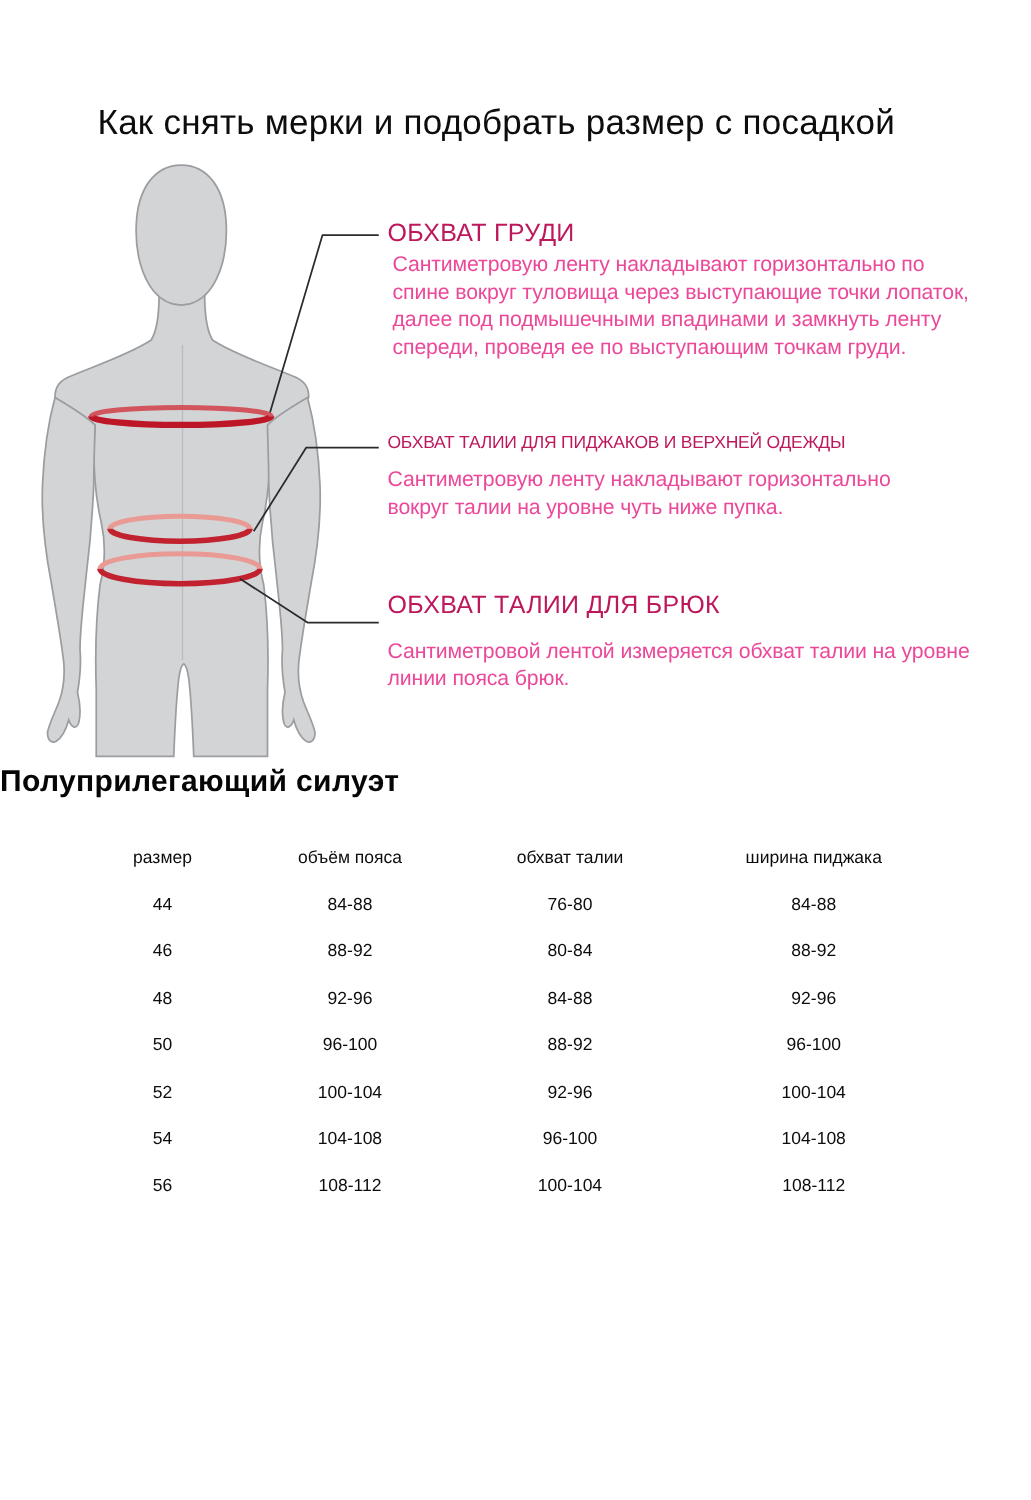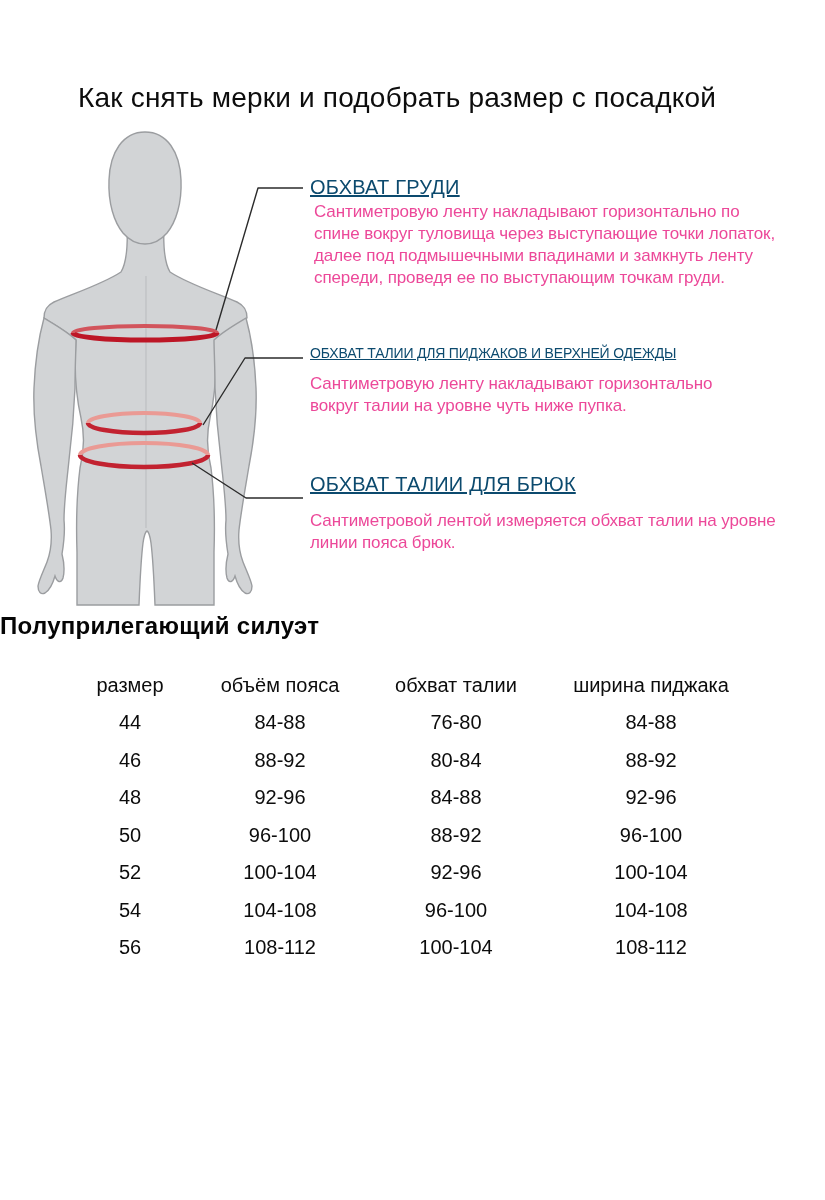--- a/index.html
+++ b/index.html
@@ -6,38 +6,38 @@
   .canvas{
     position:relative;width:825px;height:992px;background:#ffffff;
     font-family:"Liberation Sans",sans-serif;color:#111;overflow:hidden;
   }
   .page-title{
     position:absolute;left:78px;top:82px;font-size:28px;color:#0d0d0d;
     letter-spacing:0.2px;white-space:nowrap;
   }
   .fig-svg{position:absolute;left:0;top:118px;}
   .callout-h{
-    position:absolute;font-size:20px;color:#0c4a6e;white-space:nowrap;letter-spacing:0.2px;text-decoration:underline;
+    position:absolute;font-size:20px;color:#be185d;white-space:nowrap;letter-spacing:0.2px;
   }
   .callout-h.narrowfit{font-size:14px;letter-spacing:-0.2px;}
   .callout-p{
     position:absolute;font-size:17px;line-height:22px;color:#ec4899;
     white-space:pre-line;letter-spacing:-0.1px;
   }
   .section-heading{
     position:absolute;left:0;top:612px;width:825px;text-align:left;
     font-size:24px;font-weight:bold;color:#050505;letter-spacing:0.3px;
   }
   .size-table{position:absolute;left:60px;top:666px;width:690px;}
   .t-row{
     display:grid;grid-template-columns:140px 160px 192px 198px;
     height:38px;align-items:center;
   }
   .t-row.data{height:37.5px;}
-  .t-cell{text-align:center;font-size:20px;color:#0c0c0c;}
+  .t-cell{text-align:center;font-size:14px;color:#0c0c0c;}
 </style>
 </head>
 <body>
 
 <div class="canvas">
 
   <div class="page-title">Как снять мерки и подобрать размер с посадкой</div>
 
   <svg class="fig-svg" width="310" height="492" viewBox="0 0 310 492">
 

